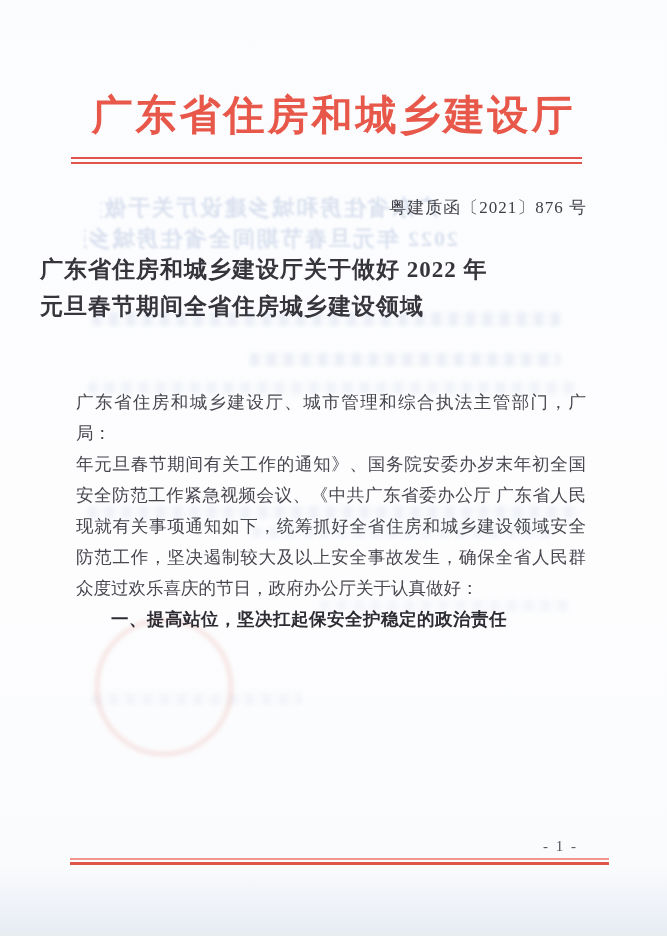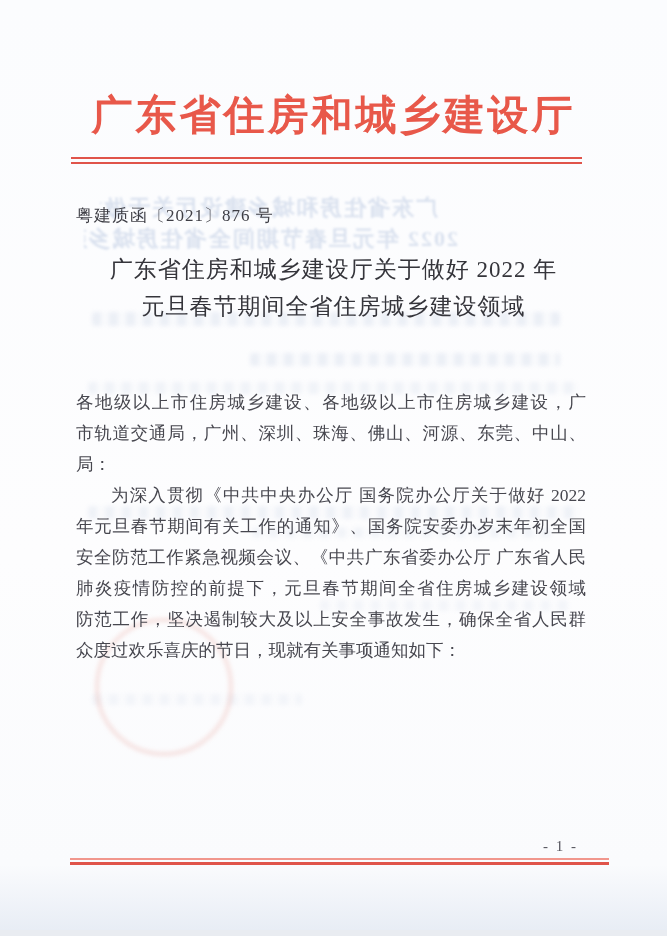--- a/index.html
+++ b/index.html
@@ -33,27 +33,27 @@
   
   .agency{
     position:absolute;top:88px;left:0;right:0;margin:0;text-align:center;
     font-size:41px;font-weight:bold;letter-spacing:3px;color:var(--header-red);
   }
   .header-rule{
     position:absolute;top:157px;left:71px;right:85px;height:3px;
     border-top:2px solid var(--rule-red);border-bottom:2px solid var(--rule-red);
   }
   .doc-number{
-    position:absolute;top:204px;left:76px;right:80px;
+    position:absolute;top:196px;left:76px;right:80px;text-align:right;
     font-size:17px;letter-spacing:1px;color:#3e3e45;
   }
   
   .title{
-    position:absolute;top:251px;left:40px;right:40px;text-align:center;
-    font-size:23px;line-height:37px;font-weight:normal;letter-spacing:1px;color:#35353b;
+    position:absolute;top:251px;left:40px;right:40px;
+    font-size:23px;line-height:37px;font-weight:bold;letter-spacing:1px;color:#35353b;
   }
   
   .body-block{
     position:absolute;top:387px;left:76px;width:510px;
     font-size:17.5px;line-height:31px;color:#47474f;
   }
   .line{
     height:31px;text-align:justify;text-align-last:justify;
     word-break:keep-all;white-space:nowrap;
   }
@@ -96,28 +96,27 @@
   <div class="header-rule"></div>
 
   <div class="doc-number">粤建质函〔2021〕876 号</div>
 
   <div class="title" id="title-box">
       <div class="title-line">广东省住房和城乡建设厅关于做好 2022 年</div>
       <div class="title-line">元旦春节期间全省住房城乡建设领域</div>
     </div>
 
   <div class="body-block" id="body-box">
-      <div class="line">各地级以上市住房城乡建设、各地级以上市住房城乡建设，广</div>
-      <div class="line">市轨道交通局，广州、深圳、珠海、佛山、河源、东莞、中山、</div>
+      <div class="line">广东省住房和城乡建设厅、城市管理和综合执法主管部门，广</div>
       <div class="line flush">局：</div>
-      <div class="line indent">为深入贯彻《中共中央办公厅 国务院办公厅关于做好 2022</div>
       <div class="line">年元旦春节期间有关工作的通知》、国务院安委办岁末年初全国</div>
       <div class="line">安全防范工作紧急视频会议、《中共广东省委办公厅 广东省人民</div>
-      <div class="line">肺炎疫情防控的前提下，元旦春节期间全省住房城乡建设领域</div>
+      <div class="line">现就有关事项通知如下，统筹抓好全省住房和城乡建设领域安全</div>
       <div class="line">防范工作，坚决遏制较大及以上安全事故发生，确保全省人民群</div>
-      <div class="line flush">众度过欢乐喜庆的节日，现就有关事项通知如下：</div>
+      <div class="line flush">众度过欢乐喜庆的节日，政府办公厅关于认真做好：</div>
+      <div class="line indent heading flush">一、提高站位，坚决扛起保安全护稳定的政治责任</div>
     </div>
 
   <div class="page-num">- 1 -</div>
 
   <div class="footer-rule"></div>
 
 </div>
 
 </body></html>

